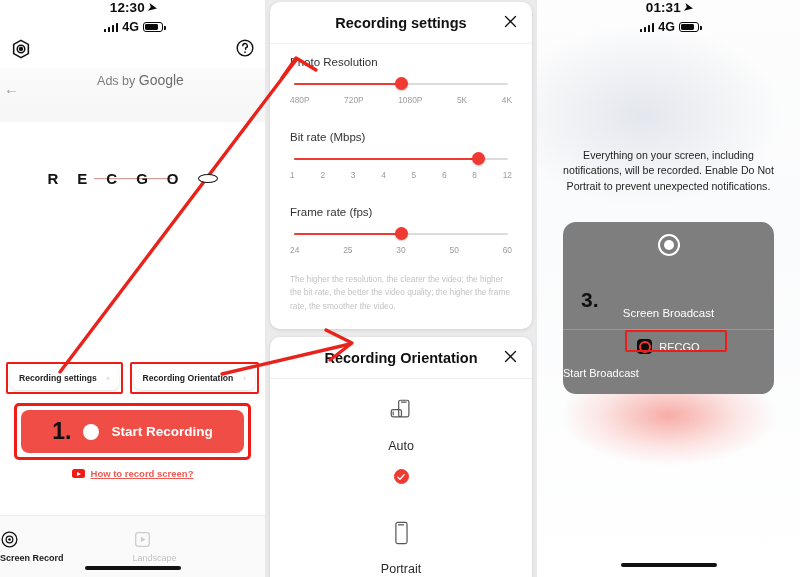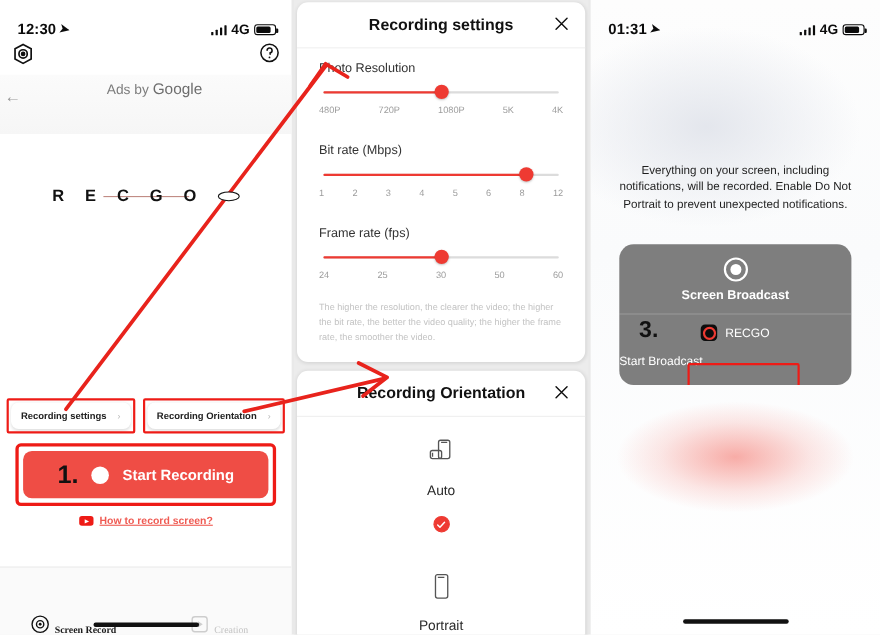--- a/index.html
+++ b/index.html
@@ -13,24 +13,25 @@
 
   
   .panel { position: absolute; top: 0; height: 577px; background: #fff; overflow: hidden; }
   .panel-left   { left: 0;    width: 265px; }
   .panel-mid    { left: 267px; width: 268px; background:#ececec; }
   .panel-right  { left: 537px; width: 263px; }
 
   
   .statusbar {
     position: relative; height: 34px;
-    display: flex; align-items: flex-end; justify-content: space-between;
+    display: flex; align-items: center; justify-content: space-between;
     padding: 0 14px 0 16px;
     font-size: 13.5px; font-weight: bold; color:#0b0b0b;
     letter-spacing: .1px;
+    flex-direction: column;
   }
   .sb-left { display:flex; align-items:center; gap:3px; }
   .loc-arrow { font-size: 11px; transform: rotate(12deg); display:inline-block; }
   .sb-right { display:flex; align-items:center; gap:4px; }
   .bars { display:flex; align-items:flex-end; gap:1.5px; height:10px; }
   .bars i { display:block; width:2.5px; background:#0b0b0b; border-radius:.5px; }
   .bars i:nth-child(1){height:3.5px}
   .bars i:nth-child(2){height:5.5px}
   .bars i:nth-child(3){height:7.5px}
   .bars i:nth-child(4){height:9.5px}
@@ -78,21 +79,21 @@
   .rec-circle { width:16px;height:16px;border-radius:50%;background:#fff; }
   .rec-label { font-size:13.5px; font-weight:bold; color:#fff; }
 
   .howto { position:absolute; left:0; right:0; top:468px; display:flex; align-items:center; justify-content:center; gap:6px; }
   .yt { width:13px;height:9px;background:#ee1b16;border-radius:2.5px; display:flex;align-items:center;justify-content:center;}
   .yt::after{content:"";border-left:4px solid #fff;border-top:2.6px solid transparent;border-bottom:2.6px solid transparent;margin-left:1px;}
   .howto-t { font-size:9.5px; color:#ef5a52; text-decoration:underline; font-weight:bold; }
 
   .tabbar { position:absolute; left:0; right:0; bottom:0; height:62px; background:#fafafa;
             border-top:1px solid #ececec; display:flex; }
-  .tab { flex:1; display:flex; flex-direction:row; align-items:flex-end; justify-content:center; gap:4px;font-family:Liberation Serif, serif; }
+  .tab { flex:1; display:flex; flex-direction:column; align-items:flex-start; justify-content:center; gap:4px; }
   .tab-l { font-size:9px; font-weight:bold; color:#1c1c1c; }
   .tab.dim .tab-l { color:#c3c3c3; font-weight:normal;}
   .home-ind { position:absolute; left:50%; transform:translateX(-50%); bottom:7px;
               width:96px; height:4.5px; border-radius:3px; background:#111; }
 
   
   .sheet { background:#fff; border-radius:10px; margin:0 3px; box-shadow:0 1px 4px rgba(0,0,0,.12); }
   .sheet-hd { position:relative; height:42px; display:flex; align-items:center; justify-content:center;
               border-bottom:1px solid #efefef; }
   .sheet-ti { font-size:14.5px; font-weight:bold; color:#111; }
@@ -118,21 +119,21 @@
       radial-gradient(ellipse 150px 70px at 50% 72%, rgba(243,105,95,.55) 0%, rgba(243,105,95,.16) 45%, rgba(255,255,255,0) 72%),
       radial-gradient(ellipse 200px 130px at 40% 20%, rgba(225,228,235,.9) 0%, rgba(248,249,251,0) 70%),
       linear-gradient(180deg,#fdfdfd 0%, #fafbfc 40%, #ffffff 100%); }
   .r-note { position:absolute; left:18px; right:18px; top:148px; text-align:center;
             font-size:10.6px; line-height:1.45; color:#1e1e1e; }
   .bcast { position:absolute; left:26px; right:26px; top:222px; background:#7e7e7e; border-radius:13px; overflow:hidden; }
   .bcast-top { padding:12px 0 10px; display:flex; flex-direction:column; align-items:center; gap:7px;
                border-bottom:1px solid rgba(255,255,255,.22); }
   .bcast-ring { width:22px;height:22px;border-radius:50%;border:2px solid #fff; display:flex;align-items:center;justify-content:center;}
   .bcast-ring::after{content:"";width:10px;height:10px;border-radius:50%;background:#fff;}
-  .bcast-t { font-size:11.5px; color:#fff; font-weight:bold; }
+  .bcast-t { font-size:11.5px; color:#fff; font-weight:normal;margin-top:44px; }
   .bcast-app { display:flex; align-items:center; justify-content:center; gap:7px; padding:9px 0 6px; }
   .app-ico { width:15px;height:15px;border-radius:4px;background:#0d0d0d;display:flex;align-items:center;justify-content:center;}
   .app-ico::after{content:"";width:8px;height:8px;border-radius:50%;border:2px solid #ee3a32;}
   .app-n { font-size:11px; color:#fff; }
   .bcast-go { padding: 3px 0 13px; }
   .bcast-go span { font-size:11px; color:#fff; }
   .num3 { position:absolute; left:18px; top:66px; font-size:21px; font-weight:bold; color:#111; z-index:3; }
 
   .svg-ov { position:absolute; inset:0; pointer-events:none; }
 </style>
@@ -239,21 +240,21 @@
             <circle cx="12" cy="12" r="4.2"></circle>
             <circle cx="12" cy="12" r="1.6" fill="#111" stroke="none"></circle>
         </svg>
         <span class="tab-l">Screen Record</span>
       </div>
       <div class="tab dim">
         <svg viewBox="0 0 24 24" width="19" height="19" fill="none" stroke="#cdcdcd" stroke-width="1.6">
           <rect x="3.4" y="3.4" width="17.2" height="17.2" rx="3.2"></rect>
             <path d="M10.2 8.6l5.4 3.4-5.4 3.4z" fill="#cdcdcd" stroke="none"></path>
         </svg>
-        <span class="tab-l">Creation</span>
+        <span class="tab-l">Landscape</span>
       </div>
       <div class="home-ind"></div>
     </div>
   </div>
 
   <div class="panel panel-mid">
 
     <div class="sheet" style="margin-top:2px;">
       <div class="sheet-hd">
         <span class="sheet-ti">Recording settings</span>

